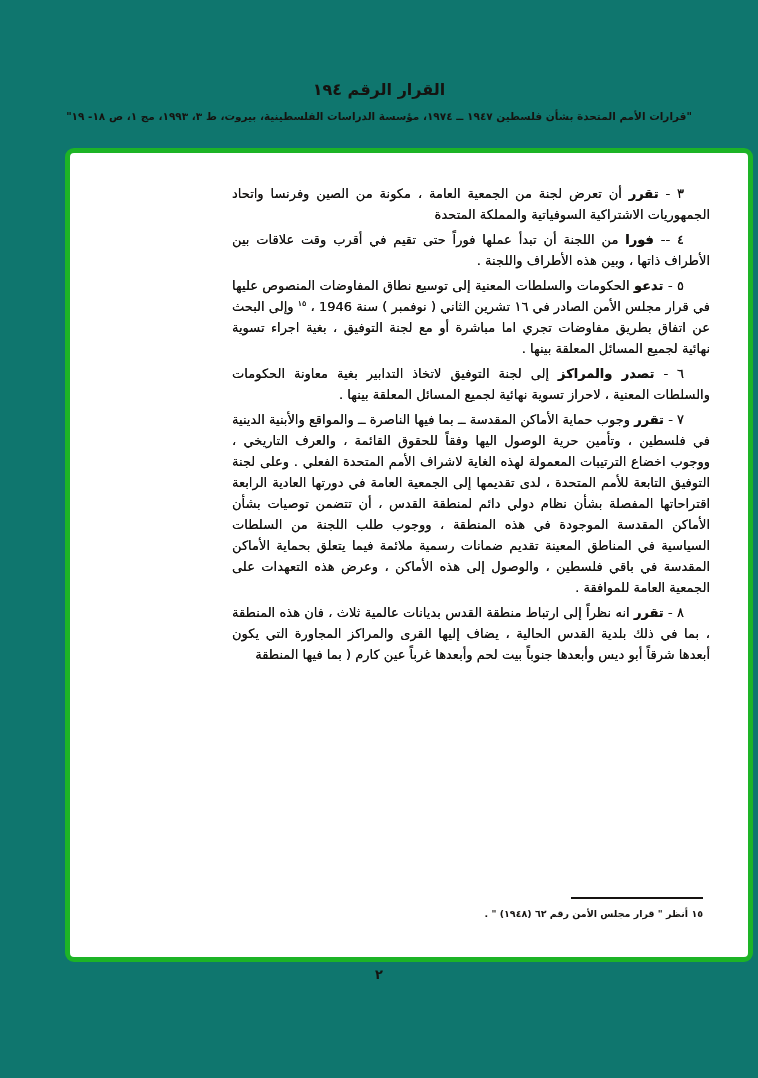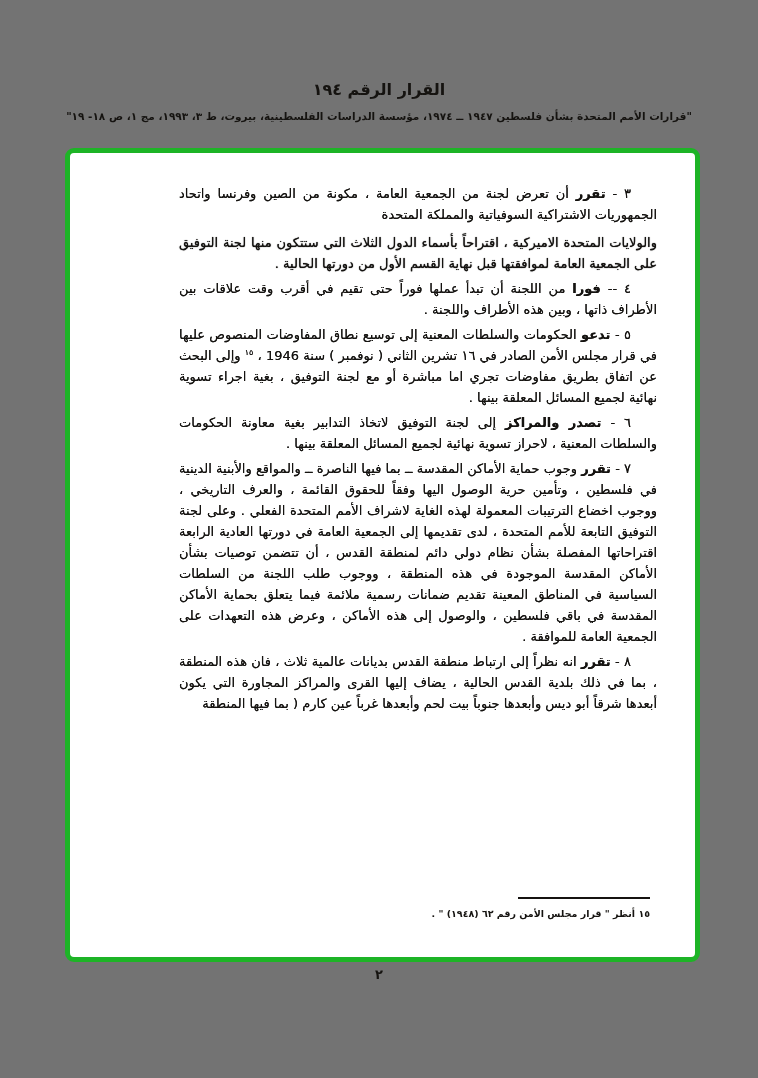--- a/index.html
+++ b/index.html
@@ -4,40 +4,40 @@
 <style>
   * { box-sizing: border-box; margin: 0; padding: 0; }
   html, body { background: #ffffff; }
   body {
     width: 758px; height: 1078px;
     position: relative;
     font-family: "DejaVu Sans", sans-serif;
     color: #151310;
     overflow: hidden;
   }
-  .page { position: absolute; inset: 0; background: #737373; }
+  .page { position: absolute; inset: 0; background: #0f766e; }
 
   .doc-title {
     position: absolute; top: 80px; left: 0; right: 0;
     text-align: center;
     font-size: 16px; font-weight: bold;
     direction: rtl;
   }
   .doc-citation {
     position: absolute; top: 110px; left: 18px; right: 18px;
     text-align: center;
     font-size: 10.5px; font-weight: bold;
     direction: rtl;
     white-space: nowrap;
   }
 
   .green-frame {
     position: absolute;
     left: 65px; top: 148px;
-    width: 635px; height: 814px;
+    width: 688px; height: 814px;
     border: 5px solid #1db426;
     border-radius: 9px;
     background: #ffffff;
   }
 
   .content {
     position: absolute;
     top: 30px; right: 38px;
     width: 478px;
     direction: rtl;
@@ -95,21 +95,20 @@
   <div class="doc-citation">"قرارات الأمم المتحدة بشأن فلسطين ١٩٤٧ ــ ١٩٧٤، مؤسسة الدراسات الفلسطينية، بيروت، ط ٣، ١٩٩٣، مج ١، ص ١٨- ١٩"</div>
 
   <div class="green-frame">
 
     <div class="content">
 
       <p class="para">
         <span class="pnum">٣ -</span>
         <strong class="lead">تقرر</strong>
         <span>أن تعرض لجنة من الجمعية العامة ، مكونة من الصين وفرنسا واتحاد الجمهوريات الاشتراكية السوفياتية والمملكة المتحدة</span>
-        <span class="seg2">والولايات المتحدة الاميركية ، اقتراحاً بأسماء الدول الثلاث التي ستتكون منها لجنة التوفيق على الجمعية العامة لموافقتها قبل نهاية القسم الأول من دورتها الحالية .</span>
       </p>
 
       <p class="para">
         <span class="pnum">٤ --</span>
         <strong class="lead">فورا</strong>
         <span>من اللجنة أن تبدأ عملها فوراً حتى تقيم في أقرب وقت علاقات بين الأطراف ذاتها ، وبين هذه الأطراف واللجنة .</span>
       </p>
 
       <p class="para">
         <span class="pnum">٥ -</span>

